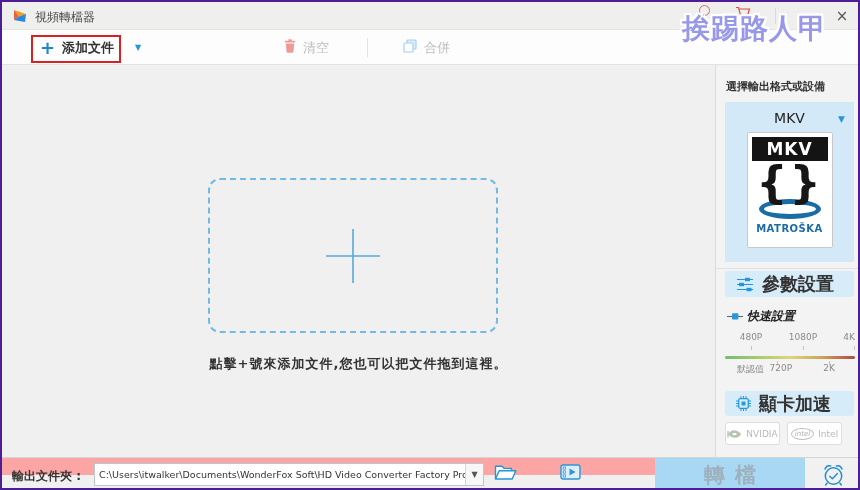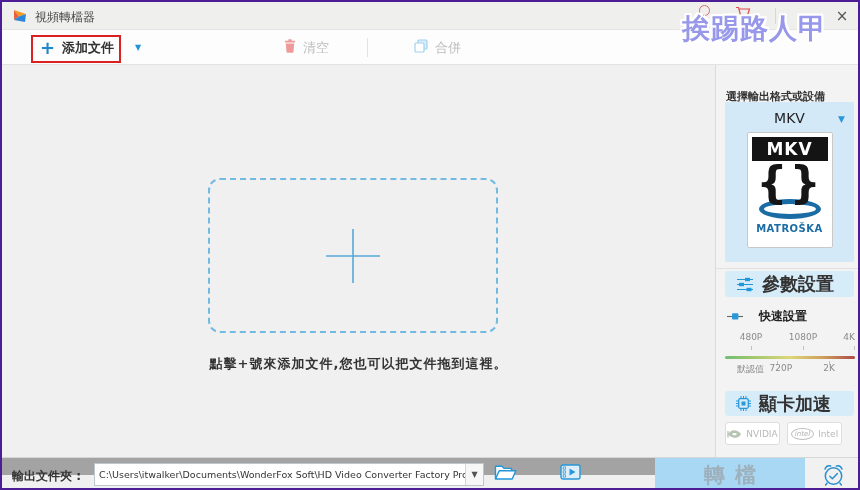--- a/index.html
+++ b/index.html
@@ -22,64 +22,64 @@
   .annotation { position:absolute; left:29px; top:5px; width:90px; height:28px; border:2px solid #da2020; z-index:10; pointer-events:none; }
   .tbtn { position:absolute; top:0; height:35px; display:flex; align-items:center; gap:7px; cursor:pointer; }
   .tbtn .lbl { font-size:13px; font-weight:bold; color:#333; }
   .tbtn.disabled .lbl { color:#bdbdbd; font-weight:normal; }
   .plus { color:#1e88cf; font-size:18px; font-weight:bold; line-height:1; }
   .add-file { left:38px; }
   .dd-arrow { position:absolute; left:133px; top:0; height:35px; display:flex; align-items:center; font-size:8px; color:#2196d9; cursor:pointer; }
   .add-folder { left:142px;margin-top:28px; }
   .clear { left:282px; }
   .vsep { position:absolute; left:365px; top:8px; width:1px; height:19px; background:#e3e3e3; }
-  .merge { left:412px; }
+  .merge { left:401px; }
 
   
   .main { position:absolute; left:0; top:63px; width:713px; height:392px; background:#f0f0f1; }
   .dropzone { position:absolute; left:206px; top:113px; width:290px; height:155px; border:2px dashed #72bae2; border-radius:12px; cursor:pointer; }
   .cross { position:absolute; left:50%; top:50%; transform:translate(-50%,-50%); }
   .hint { position:absolute; left:0; top:290px; width:100%; text-align:center; font-size:13px; font-weight:bold; color:#333; letter-spacing:1px; }
 
   
   .panel { position:absolute; left:713px; top:63px; width:147px; height:392px; background:#f3f3f4; border-left:1px solid #dadada; }
-  .panel-header { position:absolute; left:10px; top:24px; font-size:11px; font-weight:bold; color:#333; }
+  .panel-header { position:absolute; left:10px; top:14px; font-size:11px; font-weight:bold; color:#333; }
   .format-card { position:absolute; left:9px; top:37px; width:129px; height:160px; background:#d4e9f8; border-radius:1px; cursor:pointer; }
   .format-row { position:absolute; left:0; top:8px; width:100%; height:18px; }
   .format-name { position:absolute; left:0; width:100%; text-align:center; font-size:14px; color:#222; }
   .format-dd { position:absolute; right:9px; top:4px; font-size:9px; color:#2a97d8; cursor:pointer; }
   .mkv-logo { position:absolute; left:50%; top:30px; transform:translateX(-50%); width:86px; height:116px; background:#fff; border:1px solid #c9c9c9; border-radius:2px; padding:4px; }
   .mkv-top { height:24px; background:#141414; color:#fff; font-size:17px; font-weight:bold; letter-spacing:1px; display:flex; align-items:center; justify-content:center; }
   .mkv-mid { position:relative; height:62px; }
   .mkv-ellipse { position:absolute; left:50%; bottom:4px; transform:translateX(-50%); width:62px; height:20px; border:5px solid #1a6ca5; border-radius:50%; }
   .braces { position:absolute; left:50%; top:-2px; transform:translateX(-50%); font-size:44px; font-weight:bold; color:#161616; line-height:1.1; letter-spacing:2px; z-index:2; }
   .mkv-brand { text-align:center; font-size:10px; font-weight:bold; color:#1a6ca5; letter-spacing:0.5px; }
   .panel-div { position:absolute; left:0; top:203px; width:100%; height:1px; background:#e1e1e1; }
   .param-btn { position:absolute; left:9px; top:206px; width:129px; height:26px; background:#d7ecf9; border-radius:3px; display:flex; align-items:center; gap:8px; padding-left:11px; cursor:pointer; }
   .param-btn span, .gpu-btn span { font-size:18px; font-weight:bold; color:#333; }
-  .quick-label { position:absolute; left:11px; top:243px; display:flex; align-items:center; gap:16px; }
+  .quick-label { position:absolute; left:11px; top:243px; display:flex; align-items:center; gap:4px;font-style:italic; }
   .quick-label span { font-size:12px; font-weight:bold; color:#222; }
   .slider { position:absolute; left:9px; top:267px; width:130px; height:48px; cursor:pointer; }
   .s-lab { position:absolute; font-size:9px; color:#8a8a8a; white-space:nowrap; }
   .s-lab.top { top:0; transform:translateX(-50%); }
   .s-lab.bot { top:31px; transform:translateX(-50%); }
   .s-lab.first { transform:none; }
   .s-lab.last { transform:translateX(-100%); }
   .track { position:absolute; left:0; top:24px; width:100%; height:3px; border-radius:2px;
     background:linear-gradient(90deg,#71bd72 0%,#a9c96e 25%,#ddd678 50%,#cfa05c 75%,#b04a45 100%); }
   .tick { position:absolute; width:1px; height:4px; background:#c2c2c2; }
   .tick.t { top:14px; } .tick.b { top:29px; }
   .gpu-btn { position:absolute; left:9px; top:326px; width:129px; height:25px; background:#d7ecf9; border-radius:3px; display:flex; align-items:center; gap:8px; padding-left:11px; cursor:pointer; }
   .vendor-row { position:absolute; left:9px; top:357px; width:117px; display:flex; gap:7px; }
   .vendor { flex:1; height:23px; background:#fff; border:1px solid #ddd; border-radius:3px; display:flex; align-items:center; justify-content:center; gap:4px; cursor:pointer; }
   .vendor .vlbl { font-size:9px; color:#b8b8b8; }
   .intel-oval { font-size:7px; font-style:italic; color:#b0b0b0; border:1px solid #bcbcbc; border-radius:50%; padding:1px 3px; }
 
   
-  .bottombar { position:absolute; left:0; top:455px; width:100%; height:18px; background:#a3a3a3; border-top:1px solid #d6d6d6; }
+  .bottombar { position:absolute; left:0; top:455px; width:100%; height:18px; background:#fca5a5; border-top:1px solid #d6d6d6; }
   .out-label { position:absolute; left:10px; top:10px; font-size:12px; font-weight:bold; color:#333; }
   .path-box { position:absolute; left:92px; top:5px; width:390px; height:23px; background:#fff; border:1px solid #bcc7cd; display:flex; align-items:center; }
   .path-text { flex:1; font-size:9.5px; color:#333; padding:0 4px; white-space:nowrap; overflow:hidden; }
   .path-dd { width:18px; height:100%; border-left:1px solid #d5d5d5; display:flex; align-items:center; justify-content:center; font-size:8px; color:#555; cursor:pointer; background:#f7f7f7; }
   .bicon { position:absolute; top:6px; cursor:pointer; }
   .bicon.folder { left:492px; }
   .bicon.vfile { left:558px; }
   .convert { position:absolute; left:653px; top:0; width:150px; height:34px; background:#a9d8f4; display:flex; align-items:center; justify-content:center; font-size:21px; font-weight:bold; color:#9db0bb; letter-spacing:10px; text-indent:10px; cursor:pointer; }
   .clock-area { position:absolute; left:803px; top:0; width:57px; height:34px; background:#f1f1f1; display:flex; align-items:center; justify-content:center; }
 </style>

